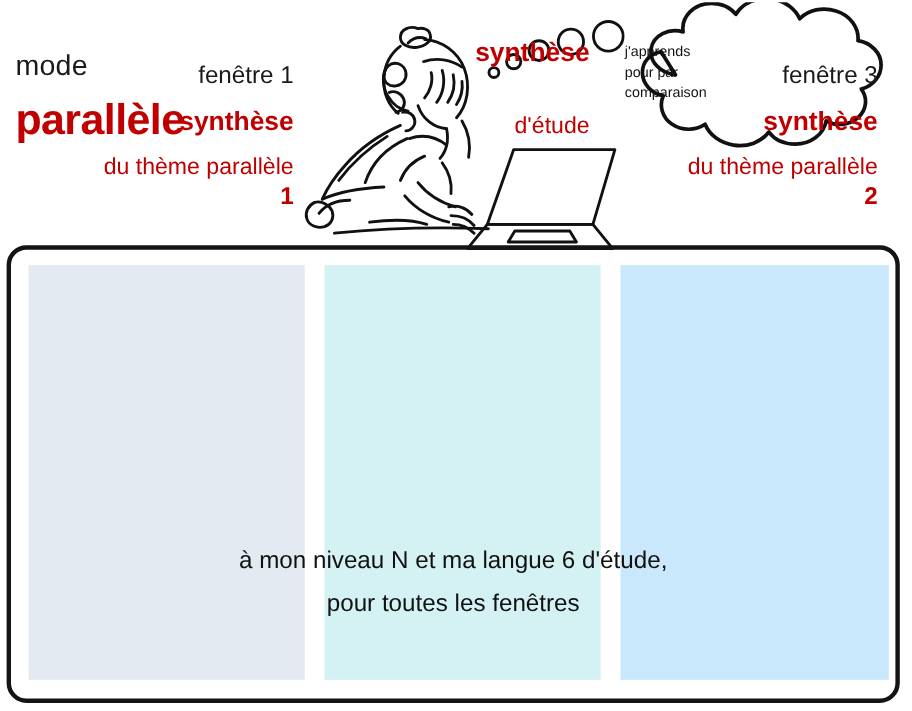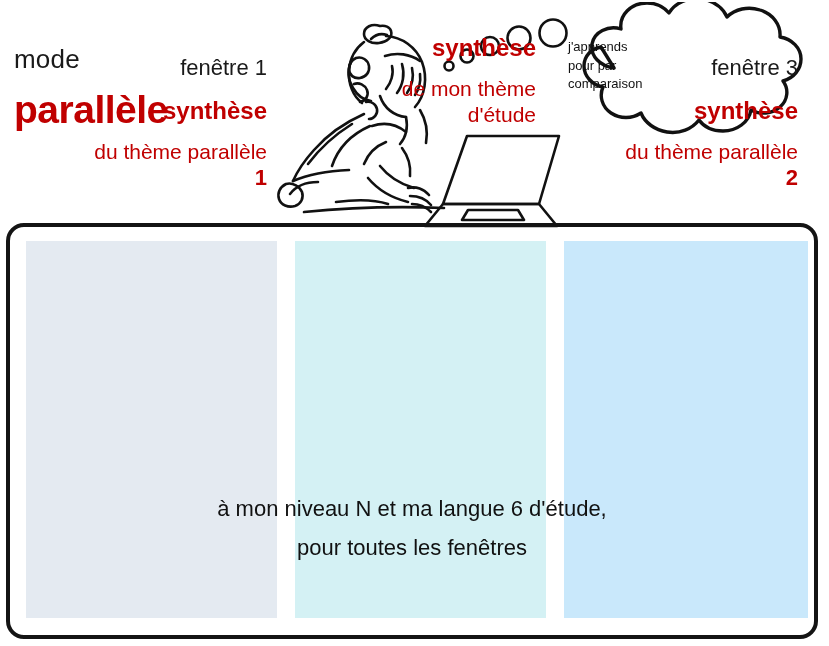--- a/index.html
+++ b/index.html
@@ -244,21 +244,20 @@
     <div class="synth-sub">
       <span>du thème parallèle</span>
       <br>
       <span class="num">1</span>
     </div>
   </div>
 
   <div class="panel-text pt-2">
     <div class="synth">synthèse</div>
     <div class="synth-sub">
-      <span>de mon thème</span>
       <br>
       <span>d'étude</span>
     </div>
   </div>
 
   <div class="panel-text pt-3">
     <div class="win-label">fenêtre 3</div>
     <div class="synth">synthèse</div>
     <div class="synth-sub">
       <span>du thème parallèle</span>

